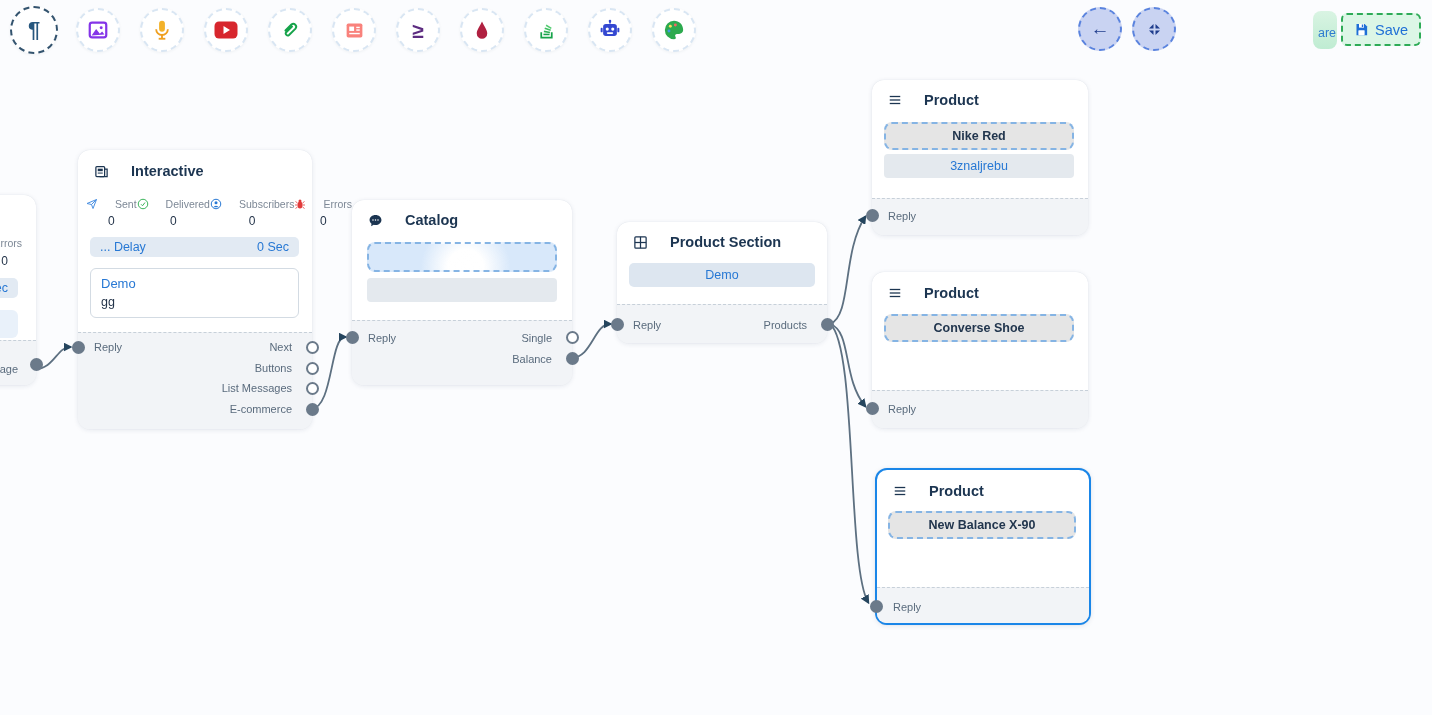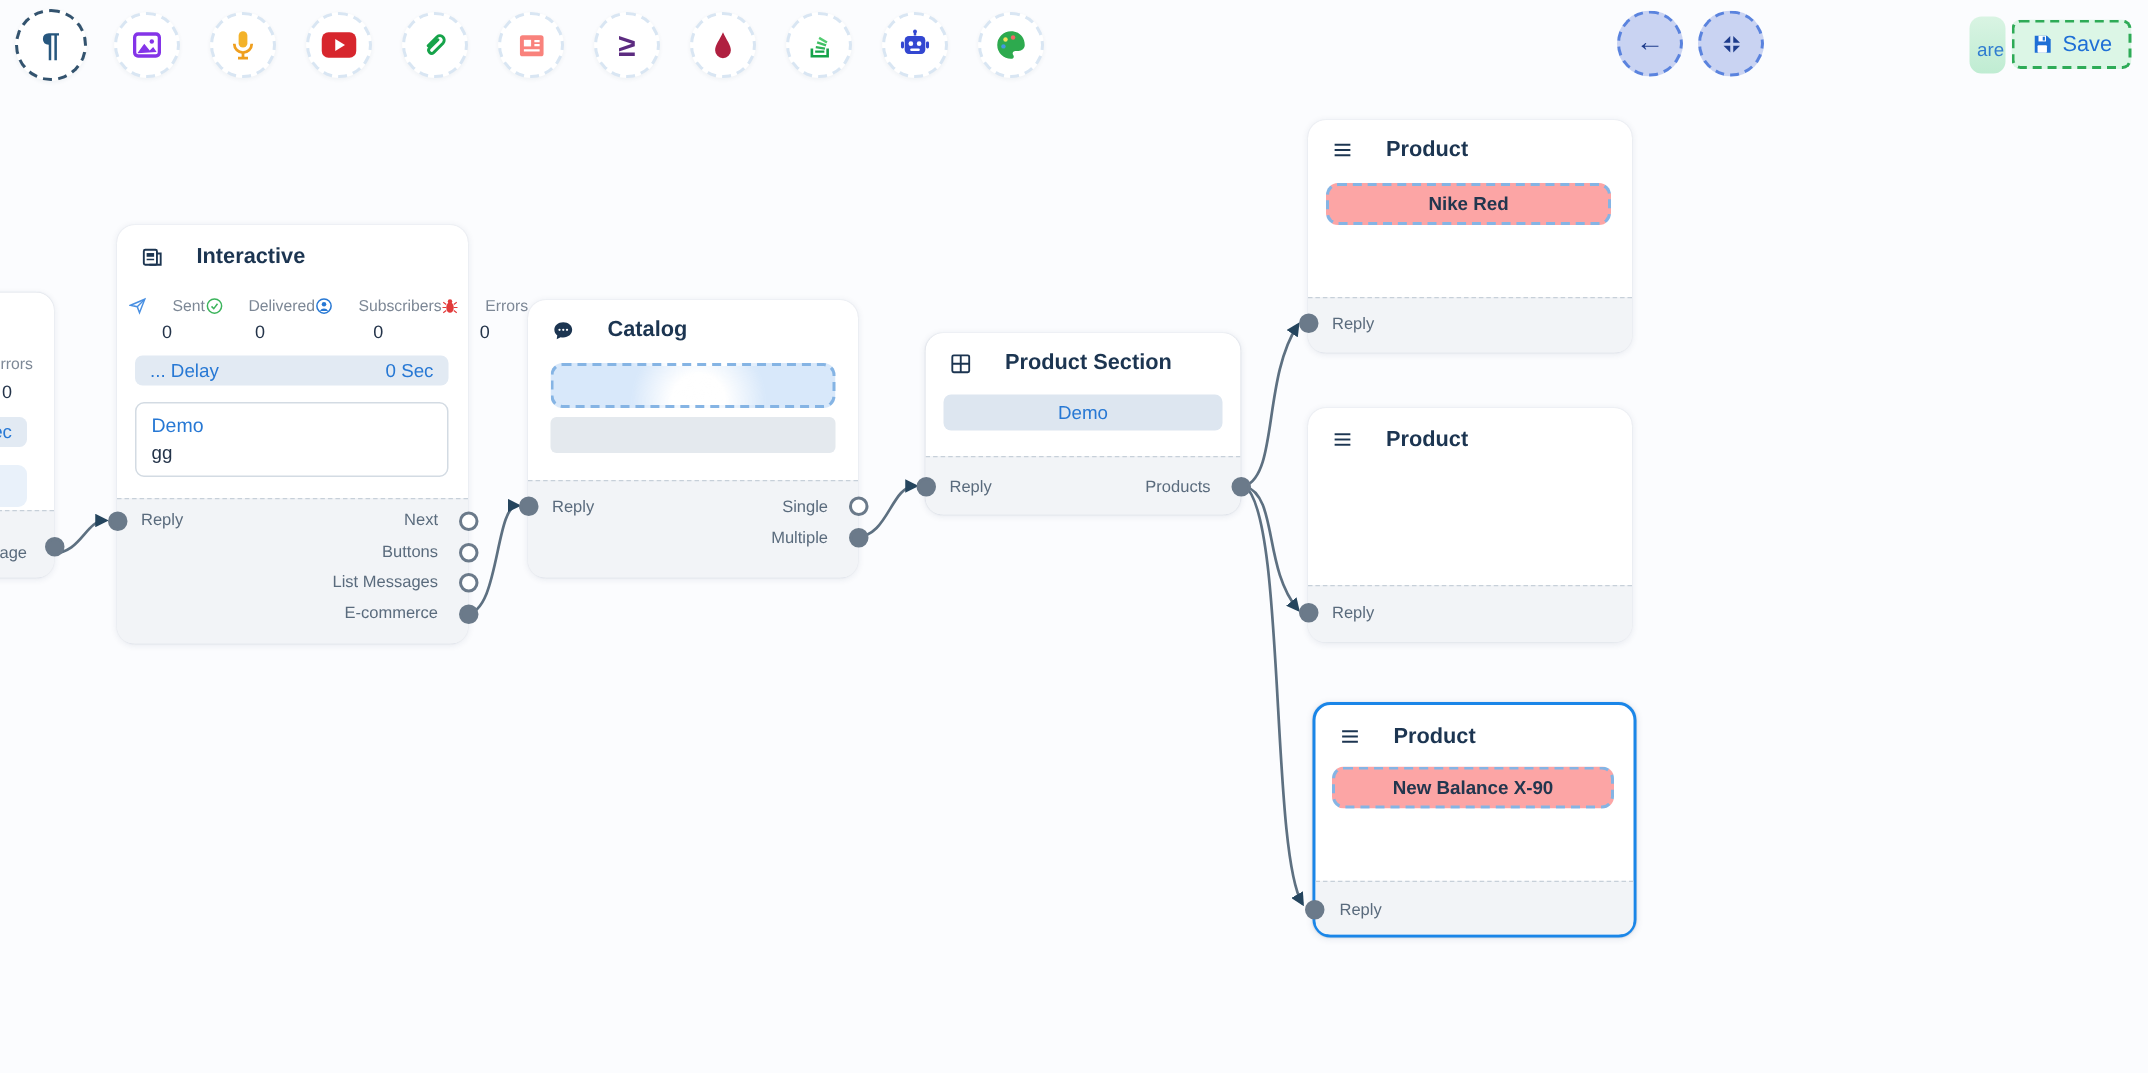--- a/index.html
+++ b/index.html
@@ -35,21 +35,21 @@
     border-top:1px dashed #c7d0d9; border-radius:0 0 11px 11px; }
   .port { position:absolute; width:13px; height:13px; border-radius:50%;
     background:#fff; border:2px solid #6b7a8a; z-index:10; cursor:crosshair; }
   .port.filled { background:#6b7a8a; }
   .port-label { position:absolute; color:#5a6b7d; font-size:11px; line-height:13px; }
   .plabel-r { text-align:right; }
 
   .chip-row { position:absolute; height:20px; background:#e2eaf3; border-radius:5px;
     display:flex; align-items:center; justify-content:space-between; padding:0 10px;
     color:#2778d4; font-size:12.5px; }
-  .dashed-box { position:absolute; background:#fca5a5; border:2px dashed #85b4e4; border-radius:8px;
+  .dashed-box { position:absolute; background:#e5e5e5; border:2px dashed #85b4e4; border-radius:8px;
     display:flex; align-items:center; justify-content:center;
     color:#22364e; font-size:12.5px; font-weight:600; cursor:pointer; }
   .id-box { position:absolute; background:#e4e9ee; border-radius:4px;
     display:flex; align-items:center; justify-content:center;
     color:#2778d4; font-size:12.5px; cursor:pointer; }
 
   .stats { position:absolute; top:48px; left:8px; right:8px; display:flex; }
   .stat { flex:1; display:flex; flex-direction:column; align-items:center; }
   .stat-top { display:flex; align-items:center; gap:17px; color:#7d8896; font-size:10.5px; }
   .stat-val { margin-top:4px; color:#24344a; font-size:12px; }
@@ -266,21 +266,21 @@
           <circle cx="16" cy="11" r="1.2" fill="#fff"></circle>
       </svg>
       <span>Catalog</span>
     </div>
     <div class="dashed-box" style="top:42px; left:15px; right:15px; height:30px;
          background:radial-gradient(circle at 52% 90%, #ffffff 0%, #ffffffcc 18%, #d8e8fa 45%);"></div>
     <div class="id-box" style="top:78px; left:15px; right:15px; height:24px;"></div>
     <div class="node-footer" style="top:120px;">
       <div class="port-label" style="left:16px; top:11px;">Reply</div>
       <div class="port-label plabel-r" style="right:20px; top:11px;">Single</div>
-      <div class="port-label plabel-r" style="right:20px; top:32px;">Multiple</div>
+      <div class="port-label plabel-r" style="right:20px; top:32px;">Balance</div>
     </div>
     <div class="port filled" style="left:-6.5px; top:130.5px;"></div>
     <div class="port" style="right:-6.5px; top:130.5px;"></div>
     <div class="port filled" style="right:-6.5px; top:151.5px;"></div>
   </div>
 
   <div class="node" style="left:617px; top:222px; width:210px; height:121px;">
     <div class="node-title" style="top:12px;">
       <svg width="15" height="15" viewBox="0 0 24 24">
         <rect x="3" y="3" width="18" height="18" rx="1.5" fill="none" stroke="#1c3551" stroke-width="2"></rect>
@@ -305,34 +305,40 @@
       <svg width="14" height="14" viewBox="0 0 24 24">
         <line x1="3" y1="6" x2="21" y2="6" stroke="#1c3551" stroke-width="2.2"></line>
         <line x1="3" y1="12" x2="21" y2="12" stroke="#1c3551" stroke-width="2.2"></line>
         <line x1="3" y1="18" x2="21" y2="18" stroke="#1c3551" stroke-width="2.2"></line>
       </svg>
       <span>Product</span>
     </div>
     <div class="dashed-box" style="top:42px; left:12px; right:14px; height:28px;">
       <span>Nike Red</span>
     </div>
+    <div class="id-box" style="top:74px; left:12px; right:14px; height:24px;">
+      <span>3znaljrebu</span>
+    </div>
     <div class="node-footer" style="top:118px;">
       <div class="port-label" style="left:16px; top:11px;">Reply</div>
     </div>
     <div class="port filled" style="left:-6.5px; top:129px;"></div>
   </div>
 
   <div class="node" style="left:872px; top:272px; width:216px; height:156px;">
     <div class="node-title" style="top:13px;">
       <svg width="14" height="14" viewBox="0 0 24 24">
         <line x1="3" y1="6" x2="21" y2="6" stroke="#1c3551" stroke-width="2.2"></line>
         <line x1="3" y1="12" x2="21" y2="12" stroke="#1c3551" stroke-width="2.2"></line>
         <line x1="3" y1="18" x2="21" y2="18" stroke="#1c3551" stroke-width="2.2"></line>
       </svg>
       <span>Product</span>
+    </div>
+    <div class="dashed-box" style="top:42px; left:12px; right:14px; height:28px;">
+      <span>Converse Shoe</span>
     </div>
     <div class="node-footer" style="top:118px;">
       <div class="port-label" style="left:16px; top:12px;">Reply</div>
     </div>
     <div class="port filled" style="left:-6.5px; top:129.5px;"></div>
   </div>
 
   <div class="node selected" style="left:875px; top:468px; width:216px; height:157px;">
     <div class="node-title" style="top:13px;">
       <svg width="14" height="14" viewBox="0 0 24 24">

